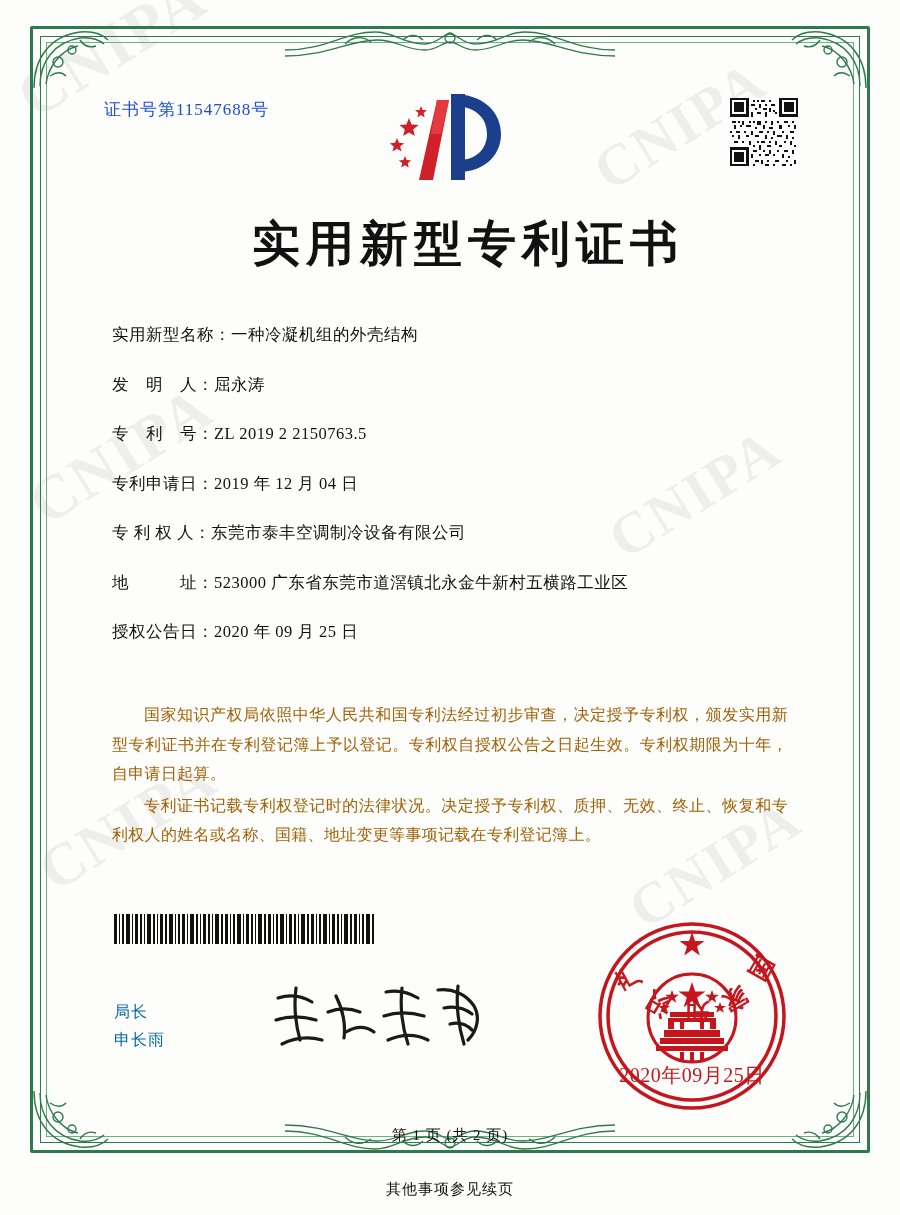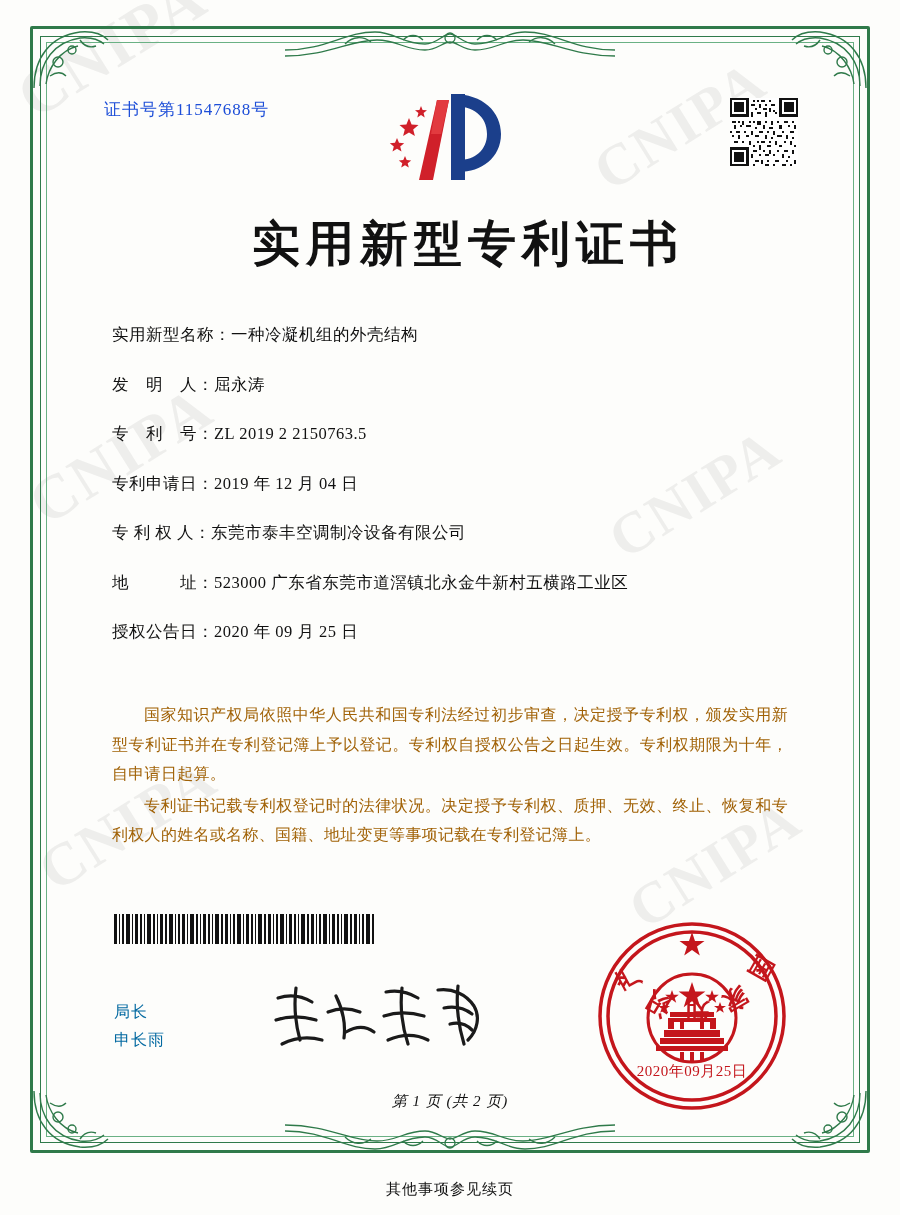--- a/index.html
+++ b/index.html
@@ -217,35 +217,34 @@
     width: 196px;
     height: 196px;
   }
   .seal svg { width: 100%; height: 100%; display: block; }
   .seal-date {
     position: absolute;
     right: 110px;
     top: 1062px;
     width: 196px;
     text-align: center;
-    font-size: 15px;
+    font-size: 20px;
     color: #c4161c;
     letter-spacing: 0.5px;
   }
 
   
   .page-num {
     position: absolute;
     left: 0; right: 0;
-    top: 1092px;
+    top: 1126px;
     text-align: center;
     font-size: 15px;
     color: #111;
     letter-spacing: 1px;
-    font-style: italic;
   }
   .footer-note {
     position: absolute;
     left: 0; right: 0;
     top: 1180px;
     text-align: center;
     font-size: 15px;
     color: #111;
     letter-spacing: 1px;
   }

